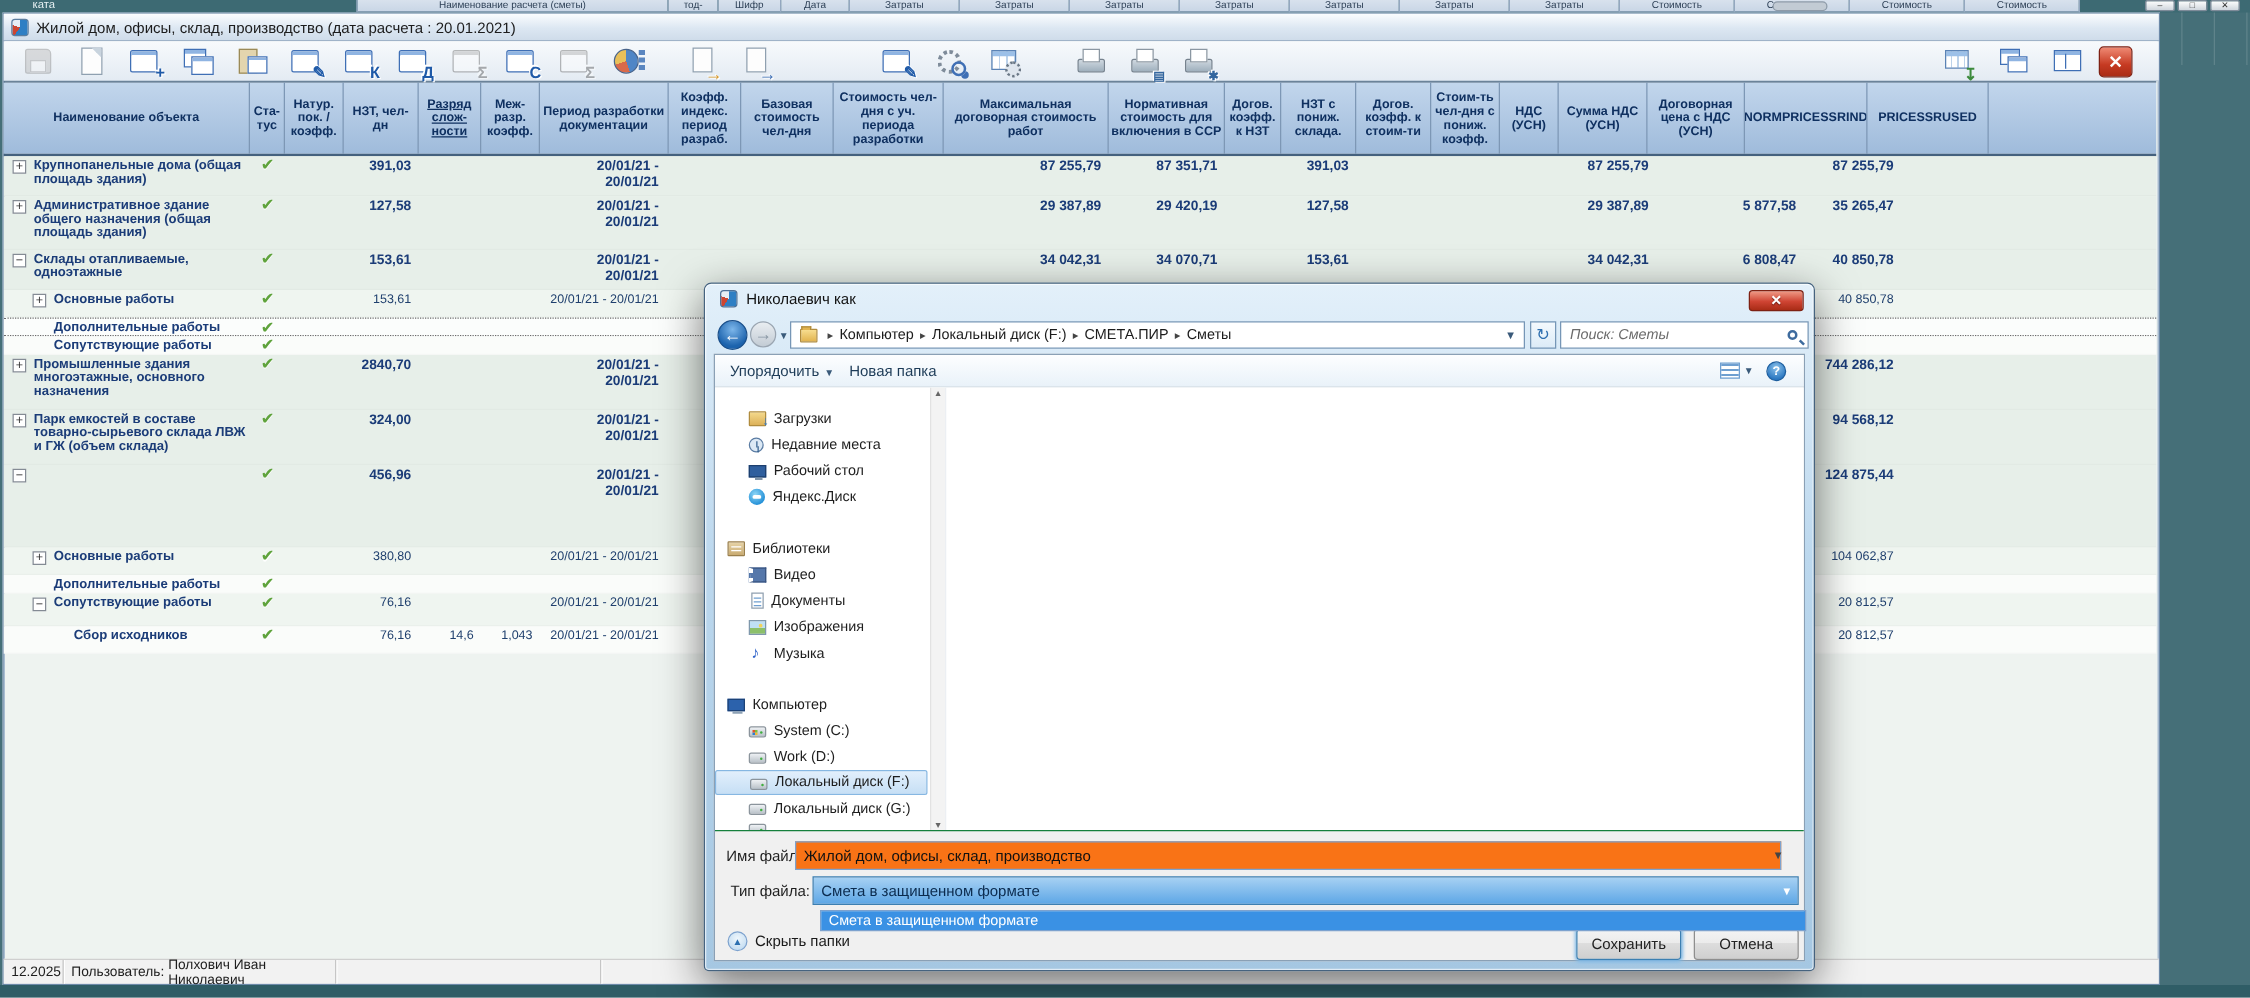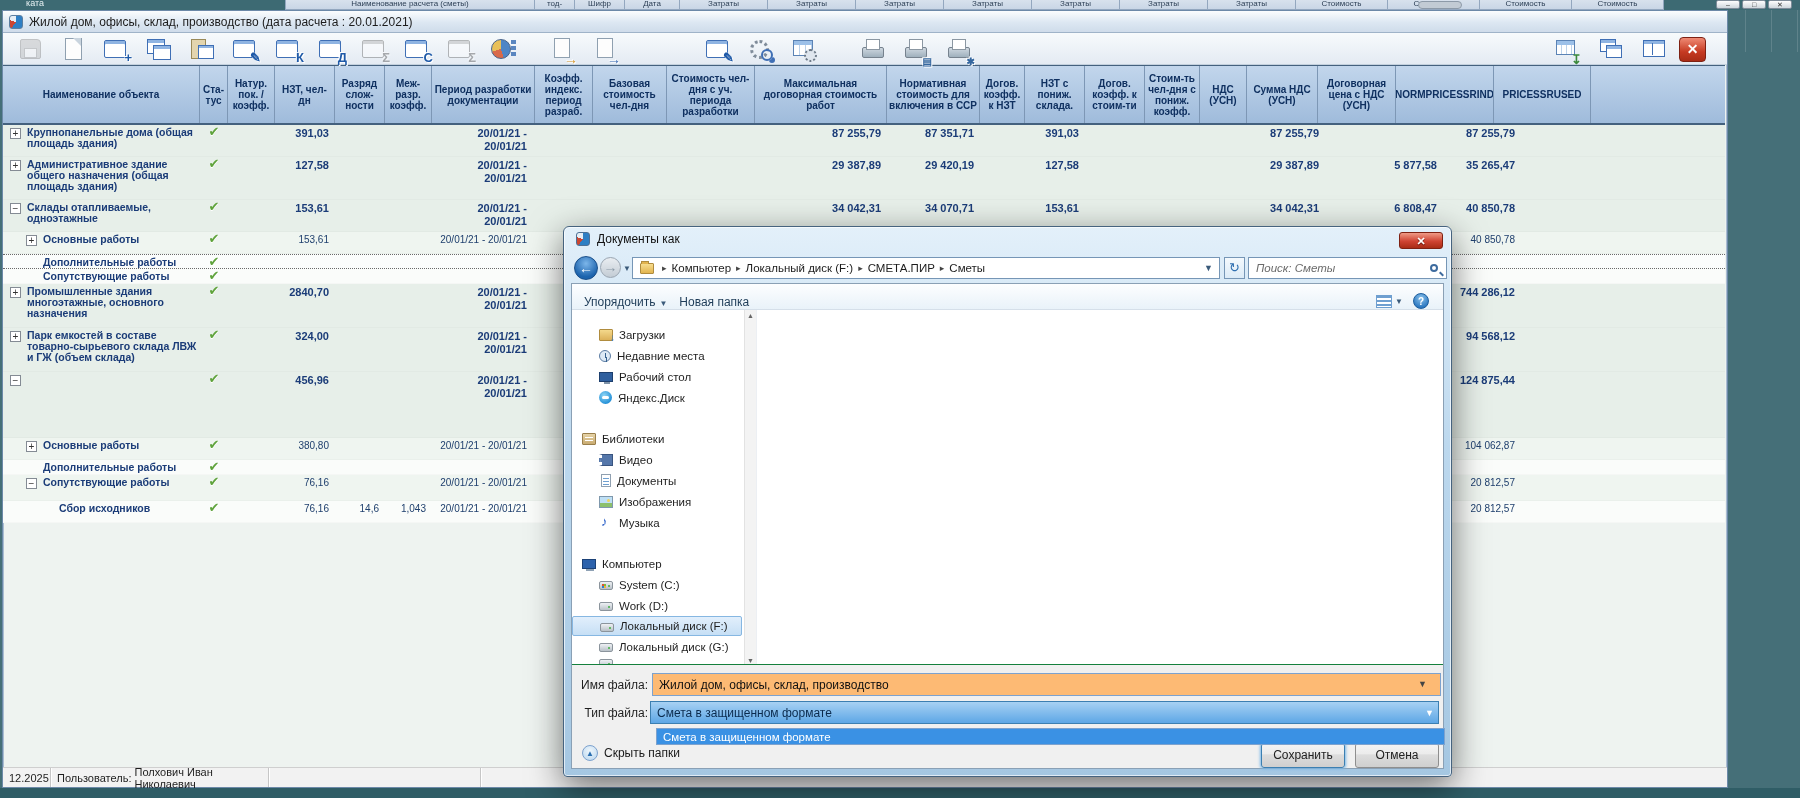--- a/index.html
+++ b/index.html
@@ -121,21 +121,21 @@
   .crumb-sep{color:#444;font-size:9px;margin:0 5px}
   .crumb-box .drop2{margin-left:auto;margin-right:6px;font-size:9px;color:#3a5a7a}
   .refresh{position:absolute;left:660px;top:2px;width:21px;height:22px;background:linear-gradient(#f4f9fd,#dcebf7);
            border:1px solid #7696b6;color:#2f6fb0;font-size:13px;text-align:center;line-height:20px}
   .search-box{position:absolute;left:684px;top:2px;width:199px;height:22px;background:#fff;border:1px solid #7696b6;
               font-size:11.5px;font-style:italic;color:#6b6b6b;display:flex;align-items:center;padding-left:7px}
   .mag{margin-left:auto;margin-right:8px;width:8px;height:8px;border:2px solid #3e6b9e;border-radius:50%;position:relative;flex:none}
   .mag::after{content:"";position:absolute;left:7px;top:7px;width:5px;height:2px;background:#3e6b9e;transform:rotate(45deg)}
   .island{position:absolute;left:7px;right:7px;top:56px;bottom:7px;background:#f0f0f0;border:1px solid #8aa0b5}
   .cmdbar{height:26px;background:linear-gradient(#fdfeff,#e9f2f9);border-bottom:1px solid #d5dfe9;
-          display:flex;align-items:flex-end;font-size:12px;color:#1e3c58}
+          display:flex;align-items:center;font-size:12px;color:#1e3c58}
   .cmd{margin-left:12px}
   .cmd .drop{font-size:8px;color:#3a5a7a;margin-left:4px}
   .cmd-right{margin-left:auto;display:flex;align-items:center;margin-right:14px;gap:10px}
   .view-ic{width:16px;height:13px;background:repeating-linear-gradient(#6f9fd0 0 2px,#fff 2px 4px);border:1px solid #6f9fd0}
   .help-ic{width:16px;height:16px;border-radius:50%;background:radial-gradient(circle at 50% 30%,#8cc3ec,#2b77c0 75%);
            color:#fff;font-size:10px;font-weight:bold;text-align:center;line-height:16px;border:1px solid #1d5e9e}
   .content{position:absolute;left:0;right:0;top:26px;bottom:102px;background:#fff;overflow:hidden}
   .navpane{position:absolute;left:0;top:0;width:172px;height:100%;padding-top:14px}
   .nav-it{height:21px;display:flex;align-items:center;gap:6px;font-size:11.5px;color:#1e1e1e;padding-left:10px}
   .nav-it.ind{padding-left:27px}
@@ -145,21 +145,21 @@
   .nscroll .a{position:absolute;left:2px;font-size:7px;color:#666}
   .vsep{position:absolute;left:184px;top:0;width:1px;height:100%;background:#eceff3}
   .flist{position:absolute;left:185px;right:0;top:0;height:100%}
   .fl-head{display:flex;height:21px;background:linear-gradient(#fcfdfe,#eef4fa);border-bottom:1px solid #dbe4ee;position:relative}
   .fl-h{flex:none;border-right:1px solid #e4ebf2;font-size:11px;color:#3c5a78;display:flex;align-items:center;padding-left:7px}
   .sortmark{position:absolute;left:130px;top:-2px;font-size:7px;color:#7a93ad}
   .empty-msg{position:absolute;left:108px;top:50px;font-size:12px;color:#6e6e6e}
   .footer{position:absolute;left:0;right:0;bottom:0;height:104px;background:#f0f0f0;border-top:1px solid #15803d}
   .frow{position:absolute;left:0;height:23px;display:flex;align-items:center}
   .flabel{width:76px;text-align:right;font-size:12px;color:#1e1e1e;flex:none}
-  .fn-input{position:absolute;left:80px;width:789px;height:23px;border:1px solid #7da2ce;background:#fdba74;
+  .fn-input{position:absolute;left:64px;width:789px;height:23px;border:1px solid #7da2ce;background:#f97316;
             font-size:12px;padding:0 20px 0 6px;font-family:"Liberation Sans",sans-serif;color:#111}
   .combo-arrow{position:absolute;right:4px;top:6px;font-size:9px;color:#444}
   .ft-combo{position:absolute;left:78px;width:789px;height:23px;border:1px solid #3c7fb1;
             background:linear-gradient(#a7d1f3,#5ea7e6);font-size:12px;color:#0b2b4e;display:flex;align-items:center;padding-left:6px}
   .ft-combo .combo-arrow{color:#fff}
   .dd-list{position:absolute;left:92px;top:501px;width:789px;background:#fff;border:1px solid #7da2ce;z-index:60}
   .dd-opt{height:15px;font-size:11.5px;color:#222;display:flex;align-items:center;padding-left:6px}
   .dd-opt.hot{background:#3a91e4;color:#fff}
   .hidef{position:absolute;left:10px;top:80px;display:flex;align-items:center;gap:6px;font-size:12px;color:#1a1a1a}
   .chev{width:16px;height:16px;border-radius:50%;background:radial-gradient(circle at 50% 35%,#eef6fc,#b9d6ee);
@@ -336,21 +336,21 @@
       </div>
       <div class="th" data-interactable="true" style="width: 28px;">
         <span data-interactable="false">Ста-тус</span>
       </div>
       <div class="th" data-interactable="true" style="width: 47px;">
         <span data-interactable="false">Натур. пок. / коэфф.</span>
       </div>
       <div class="th" data-interactable="true" style="width: 60px;">
         <span data-interactable="false">НЗТ, чел-дн</span>
       </div>
-      <div class="th" data-interactable="true" style="width: 50px;">
+      <div class="th" data-interactable="true" style="width: 50px; text-decoration: underline;">
         <span data-interactable="false">Разряд слож-ности</span>
       </div>
       <div class="th" data-interactable="true" style="width: 47px;">
         <span data-interactable="false">Меж-разр. коэфф.</span>
       </div>
       <div class="th" data-interactable="true" style="width: 103px;">
         <span data-interactable="false">Период разработки документации</span>
       </div>
       <div class="th" data-interactable="true" style="width: 58px;">
         <span data-interactable="false">Коэфф. индекс. период разраб.</span>
@@ -715,21 +715,21 @@
       <span data-interactable="false">Пользователь:</span>&nbsp;
       <span data-interactable="false">Полхович Иван Николаевич</span>
     </div>
     <div class="sb" style="width:212px" data-interactable="false"></div>
   </div>
 </div>
 
 <div class="dialog" data-interactable="false">
   <div class="dlg-title" data-interactable="false">
     <span class="dlg-ico" data-interactable="false"></span>
-    <span data-interactable="false">Документы как</span>
+    <span data-interactable="false">Николаевич как</span>
   </div>
   <div class="dlg-close" data-interactable="true">✕</div>
 
   <div class="addr" data-interactable="false">
     <div class="nav-circ back" data-interactable="true">←</div>
     <div class="nav-circ fwd" data-interactable="true">→</div>
     <span class="drop" data-interactable="true">▼</span>
     <div class="crumb-box" data-interactable="true">
       <span class="folder" data-interactable="false"></span>
       <span class="crumb-sep" data-interactable="false">▸</span>

